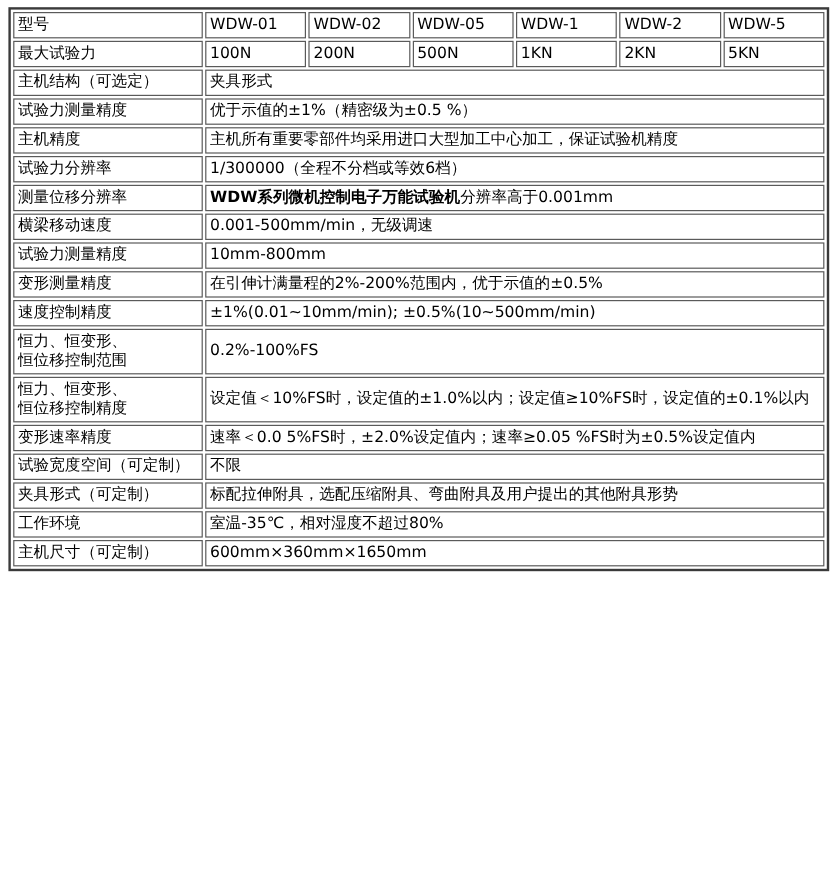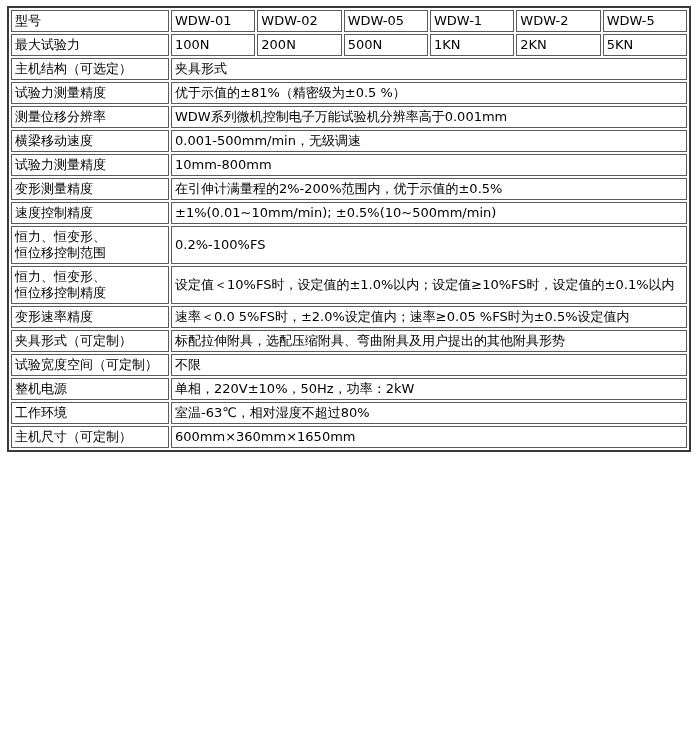--- a/index.html
+++ b/index.html
@@ -36,21 +36,21 @@
   }
   td.label-cell {
     white-space: pre-line;
   }
   td.align-left {
     text-align: left;
     padding-left: 2px;
     margin-top: 30px;
   }
   td.value-cell b {
-    font-weight: normal;
+    font-weight: bold;
   }
 </style>
 </head>
 <body>
 
 <div class="page-wrap">
   <table class="spec-table">
     <colgroup>
       <col style="width:158px">
       <col>
@@ -78,21 +78,29 @@
           <td>1KN</td>
           <td>2KN</td>
           <td>5KN</td>
         </tr>
         <tr>
           <td class="label-cell">主机结构（可选定）</td>
           <td class="value-cell" colspan="6">夹具形式</td>
         </tr>
         <tr>
           <td class="label-cell">试验力测量精度</td>
-          <td class="value-cell" colspan="6">优于示值的±81%（精密级为±0.5 %）</td>
+          <td class="value-cell" colspan="6">优于示值的±1%（精密级为±0.5 %）</td>
+        </tr>
+        <tr>
+          <td class="label-cell">主机精度</td>
+          <td class="value-cell" colspan="6">主机所有重要零部件均采用进口大型加工中心加工，保证试验机精度</td>
+        </tr>
+        <tr>
+          <td class="label-cell">试验力分辨率</td>
+          <td class="value-cell" colspan="6">1/300000（全程不分档或等效6档）</td>
         </tr>
         <tr>
           <td class="label-cell">测量位移分辨率</td>
           <td class="value-cell" colspan="6"><b>WDW系列微机控制电子万能试验机</b><span>分辨率高于0.001mm</span></td>
         </tr>
         <tr>
           <td class="label-cell">横梁移动速度</td>
           <td class="value-cell" colspan="6">0.001-500mm/min，无级调速</td>
         </tr>
         <tr>
@@ -115,34 +123,30 @@
         <tr>
           <td class="label-cell">恒力、恒变形、
 恒位移控制精度</td>
           <td class="value-cell" colspan="6">设定值＜10%FS时，设定值的±1.0%以内；设定值≥10%FS时，设定值的±0.1%以内</td>
         </tr>
         <tr>
           <td class="label-cell">变形速率精度</td>
           <td class="value-cell" colspan="6">速率＜0.0 5%FS时，±2.0%设定值内；速率≥0.05 %FS时为±0.5%设定值内</td>
         </tr>
         <tr>
+          <td class="label-cell">试验宽度空间（可定制）</td>
+          <td class="value-cell" colspan="6">不限</td>
+        </tr>
+        <tr>
           <td class="label-cell">夹具形式（可定制）</td>
           <td class="value-cell" colspan="6">标配拉伸附具，选配压缩附具、弯曲附具及用户提出的其他附具形势</td>
         </tr>
         <tr>
-          <td class="label-cell">试验宽度空间（可定制）</td>
-          <td class="value-cell" colspan="6">不限</td>
-        </tr>
-        <tr>
-          <td class="label-cell">整机电源</td>
-          <td class="value-cell" colspan="6">单相，220V±10%，50Hz，功率：2kW</td>
-        </tr>
-        <tr>
           <td class="label-cell">工作环境</td>
-          <td class="value-cell" colspan="6">室温-63℃，相对湿度不超过80%</td>
+          <td class="value-cell" colspan="6">室温-35℃，相对湿度不超过80%</td>
         </tr>
         <tr>
           <td class="label-cell">主机尺寸（可定制）</td>
           <td class="value-cell" colspan="6">600mm×360mm×1650mm</td>
         </tr>
       </tbody>
   </table>
 </div>
 
 </body></html>

